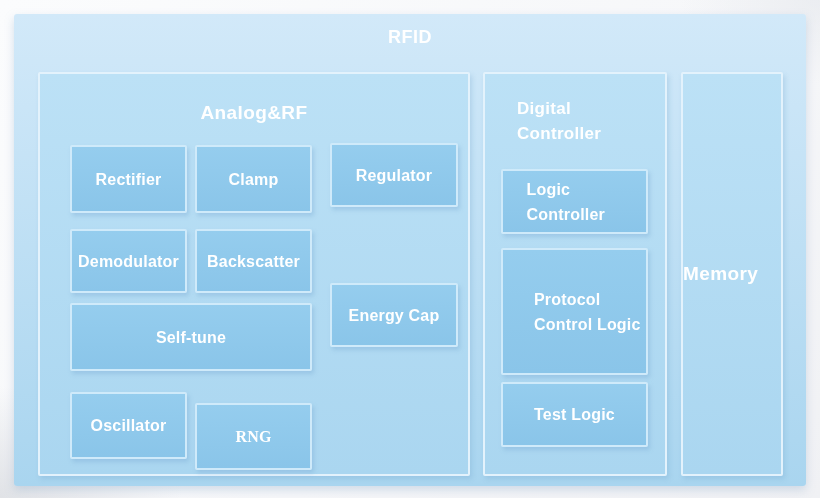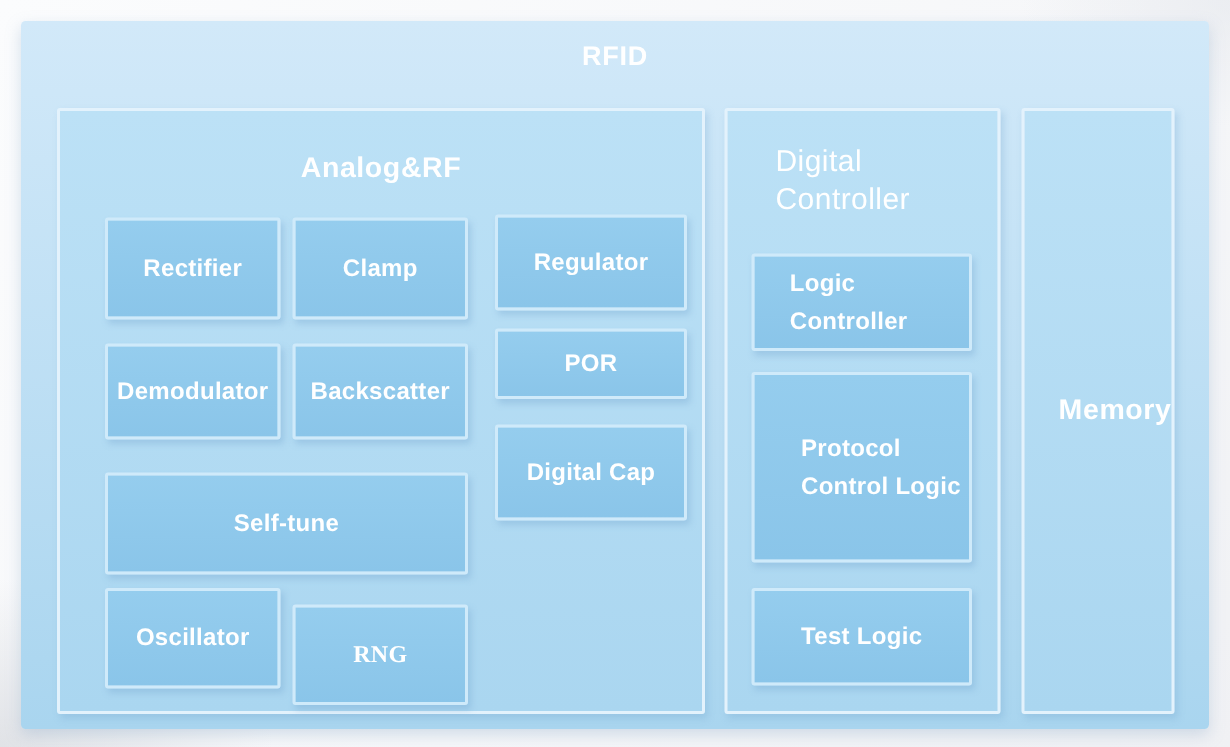--- a/index.html
+++ b/index.html
@@ -49,37 +49,37 @@
   .section {
     position: absolute;
     background: linear-gradient(180deg, var(--section-top) 0%, var(--section-bottom) 100%);
     border: 2px solid var(--section-border);
     border-radius: 2px;
     box-shadow: 2px 3px 5px rgba(116, 164, 205, 0.30);
   }
   .section-analog  { left: 24px;  top: 58px; width: 432px; height: 404px; }
   .section-digital { left: 469px; top: 58px; width: 184px; height: 404px; }
   .section-memory  { left: 667px; top: 58px; width: 102px; height: 404px;
-                     display: flex; align-items: center; justify-content: flex-end; }
+                     display: flex; align-items: center; justify-content: flex-start; }
   .section-title {
     position: absolute;
     left: 0; right: 0; top: 28px;
     text-align: center;
     font-size: 19px;
     font-weight: bold;
     letter-spacing: 0.4px;
     color: var(--label-color);
   }
   .section-title-digital {
     position: absolute;
     left: 0; right: 0; top: 22px;
     display: flex;
     justify-content: center;
-    font-size: 20px;
-    font-weight: normal;
+    font-size: 17px;
+    font-weight: bold;
     letter-spacing: 0.3px;
     line-height: 25px;
     color: var(--label-color);
   }
   .section-title-digital .wrap-text { max-width: 116px; text-align: left; }
   .memory-title {
     font-size: 19px;
     font-weight: bold;
     letter-spacing: 0.4px;
     color: var(--label-color);
@@ -101,32 +101,32 @@
     text-align: center;
   }
   .block .wrap-text { text-align: left; }
   
   .b-rectifier   { left: 30px;  top: 71px;  width: 117px; height: 68px; }
   .b-clamp       { left: 155px; top: 71px;  width: 117px; height: 68px; }
   .b-regulator   { left: 290px; top: 69px;  width: 128px; height: 64px; }
   .b-demodulator { left: 30px;  top: 155px; width: 117px; height: 64px; }
   .b-backscatter { left: 155px; top: 155px; width: 117px; height: 64px; }
   .b-por         { left: 290px; top: 145px; width: 128px; height: 47px; }
-  .b-selftune    { left: 30px;  top: 241px; width: 242px; height: 68px; }
+  .b-selftune    { left: 30px;  top: 229px; width: 242px; height: 68px; }
   .b-energycap   { left: 290px; top: 209px; width: 128px; height: 64px; }
   .b-oscillator  { left: 30px;  top: 318px; width: 117px; height: 67px; text-align: center; }
   .b-rng         { left: 155px; top: 329px; width: 117px; height: 67px; font-family: Liberation Serif, serif; }
   .b-reference   { left: 290px; top: 290px; width: 128px; height: 97px; }
   .b-reference .wrap-text { max-width: 92px; }
   
   .b-memctrl     { left: 16px;  top: 95px;  width: 147px; height: 65px; }
   .b-memctrl .wrap-text { max-width: 96px; }
   .b-protocol    { left: 16px;  top: 174px; width: 147px; height: 127px; justify-content: flex-end; }
   .b-protocol .wrap-text { max-width: 112px; }
-  .b-testlogic   { left: 16px;  top: 318px; width: 147px; height: 65px; }
+  .b-testlogic   { left: 16px;  top: 308px; width: 147px; height: 65px; }
 </style>
 </head>
 <body>
 
 <div class="page">
   <div class="chip">
 
     <div class="chip-title">RFID</div>
 
     <div class="section section-analog">
@@ -140,28 +140,25 @@
       </div>
       <div class="block b-regulator">
         <span>Regulator</span>
       </div>
       <div class="block b-demodulator">
         <span>Demodulator</span>
       </div>
       <div class="block b-backscatter">
         <span>Backscatter</span>
       </div>
-      <div class="block b-por">
-        <span>POR</span>
-      </div>
       <div class="block b-selftune">
         <span>Self-tune</span>
       </div>
       <div class="block b-energycap">
-        <span>Digital Cap</span>
+        <span>Energy Cap</span>
       </div>
       <div class="block b-oscillator">
         <span>Oscillator</span>
       </div>
       <div class="block b-rng">
         <span>RNG</span>
       </div>
     </div>
 
     <div class="section section-digital">

